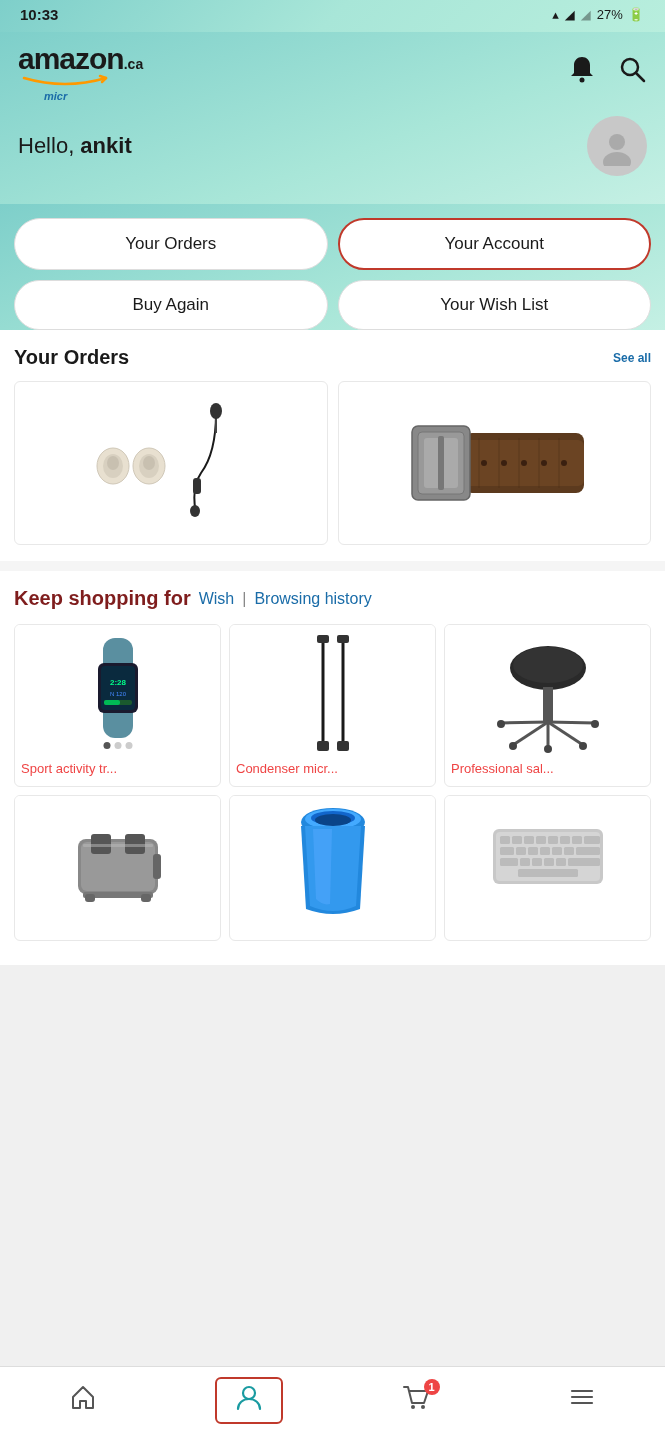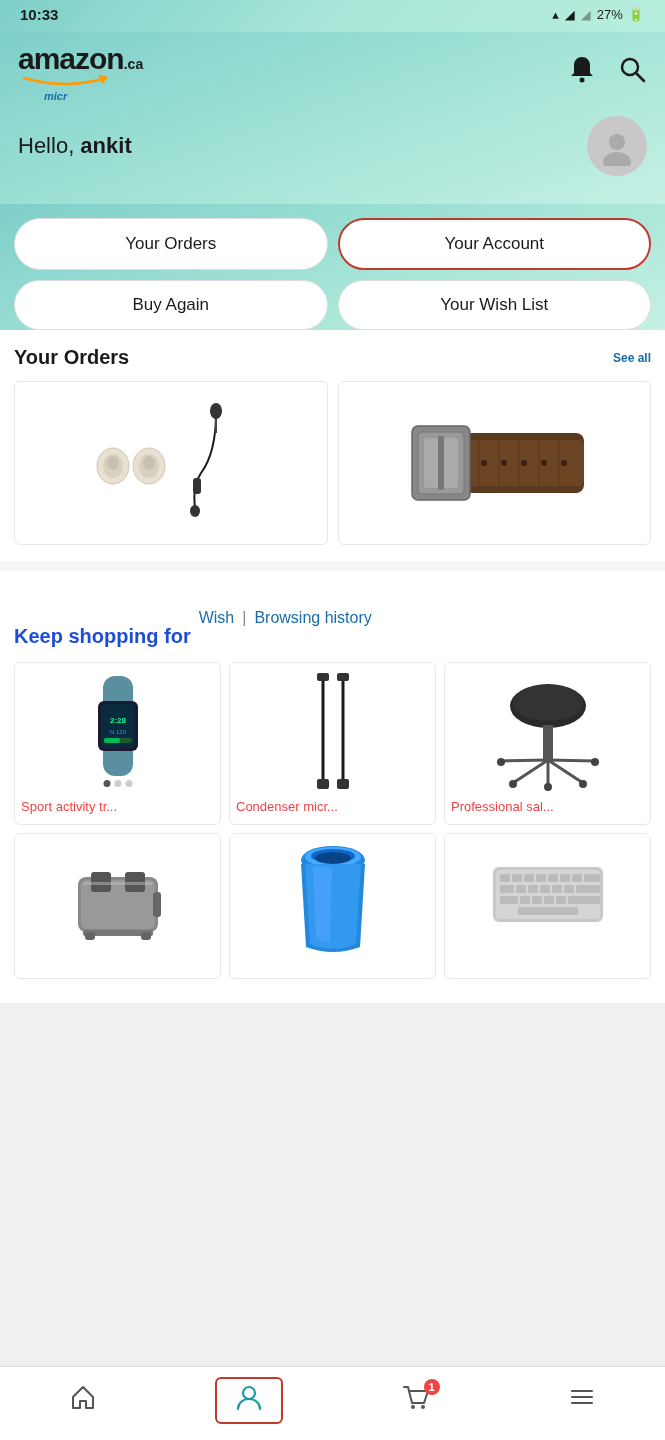--- a/index.html
+++ b/index.html
@@ -163,22 +163,21 @@
     .keep-shopping-header {
       display: flex;
       align-items: center;
       gap: 8px;
       margin-bottom: 14px;
       flex-wrap: wrap;
     }
     .keep-shopping-title {
       font-size: 20px;
       font-weight: 700;
-      color: #1d4ed8;
-      margin-top: 38px;
+      color: #7f1d1d;
     }
     .edit-link {
       font-size: 16px;
       color: #1a6ca8;
       cursor: pointer;
     }
     .divider-text {
       font-size: 16px;
       color: #888;
     }

